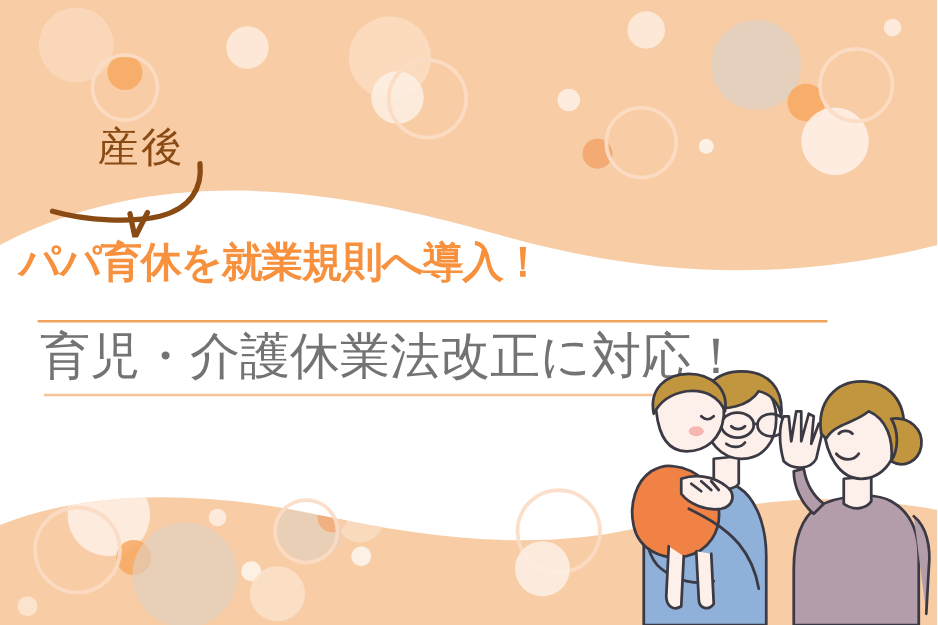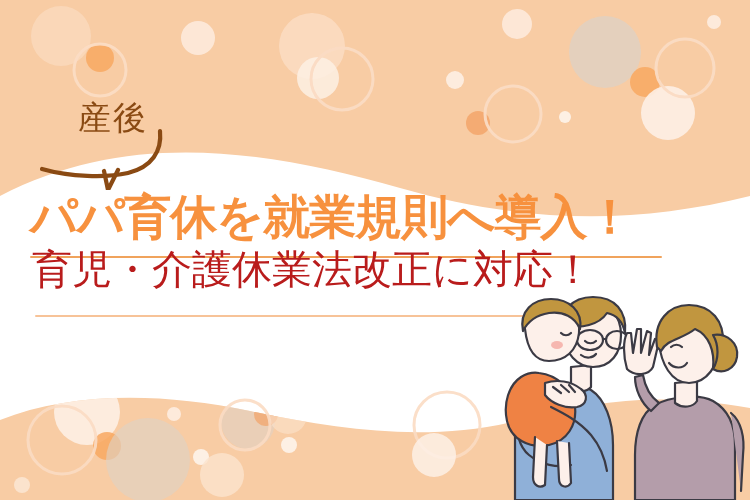--- a/index.html
+++ b/index.html
@@ -49,24 +49,24 @@
     white-space: nowrap;
     margin-left: 32px;
   }
   .bubble-svg {
     position: absolute;
     left: 0;
     top: 0;
   }
   .main-title {
     position: absolute;
-    left: 30px;
+    left: 15px;
     top: 98px;
     font-family: "DejaVu Sans", "Liberation Sans", sans-serif;
-    font-size: 47px;
+    font-size: 33px;
     font-weight: 700;
     color: #f7913e;
     line-height: 1;
     letter-spacing: -1px;
     white-space: nowrap;
   }
   .rule {
     position: absolute;
     height: 2px;
     border-radius: 2px;
@@ -79,25 +79,25 @@
   }
   .rule-bottom {
     left: 35px;
     top: 220px;
     width: 505px;
     background: #f7c398;
   }
   .sub-title {
     position: absolute;
     left: 32px;
-    top: 154px;
+    top: 170px;
     font-family: "DejaVu Sans", "Liberation Sans", sans-serif;
     font-size: 40px;
     font-weight: 400;
-    color: #b91c1c;
+    color: #737373;
     line-height: 1;
     letter-spacing: 0px;
     white-space: nowrap;
   }
   .illo {
     position: absolute;
     left: 495px;
     top: 295px;
     width: 255px;
     height: 205px;

